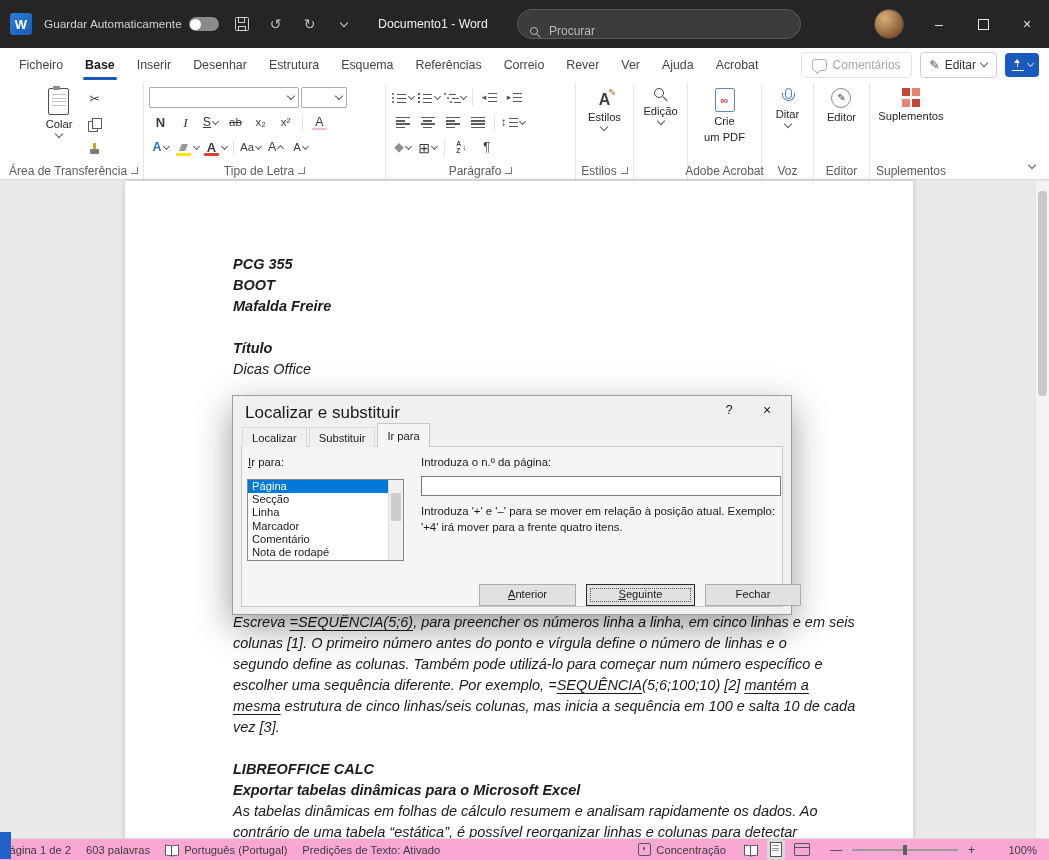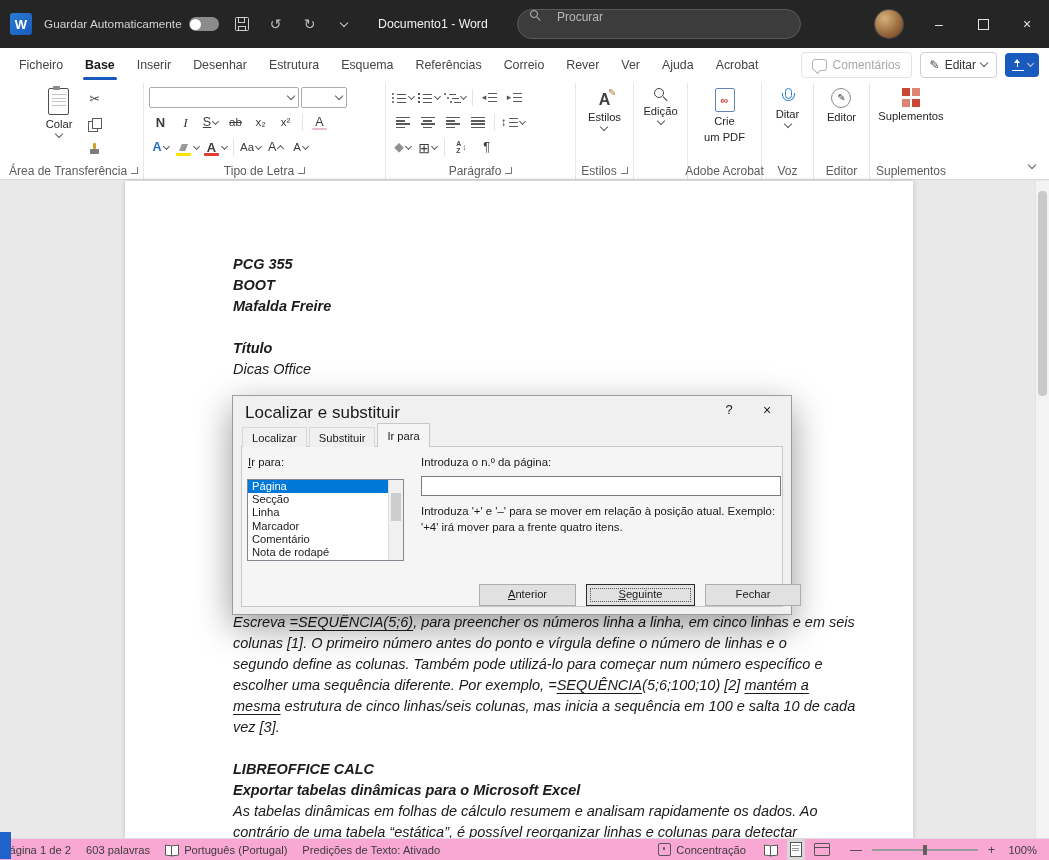--- a/index.html
+++ b/index.html
@@ -13,21 +13,21 @@
        color:#fff;font-weight:700;font-size:13px;display:flex;align-items:center;justify-content:center;}
   .autosave{display:flex;align-items:center;gap:7px;font-size:11.8px;color:#d2d2d2;}
   .toggle{width:30px;height:14px;border-radius:7px;background:#8b8b8b;position:relative;}
   .knob{position:absolute;left:1.5px;top:1.5px;width:11px;height:11px;border-radius:50%;background:#fff;}
   .tb-ic{width:22px;height:22px;display:flex;align-items:center;justify-content:center;color:#bdbdbd;font-size:14px;}
   .floppy{position:relative;display:inline-block;width:12px;height:12px;border:1.3px solid #cfcfcf;border-radius:1.5px;}
   .floppy::before{content:'';position:absolute;top:0;left:2.5px;width:5px;height:3.5px;border:1.3px solid #cfcfcf;border-top:none;}
   .floppy::after{content:'';position:absolute;bottom:0;left:2px;width:6px;height:3.5px;border:1.3px solid #cfcfcf;border-bottom:none;}
   .tb-title{position:absolute;left:378px;top:0;height:48px;display:flex;align-items:center;font-size:12.3px;color:#f0f0f0;}
   .tb-search{position:absolute;left:517px;top:9px;width:284px;height:30px;border-radius:15px;background:#3c3c3c;
-       border:1px solid #5a5a5a;display:flex;align-items:flex-start;gap:16px;padding:0 12px;color:#b9b9b9;font-size:12px;box-sizing:border-box;}
+       border:1px solid #5a5a5a;display:flex;align-items:flex-end;gap:8px;padding:0 12px;color:#b9b9b9;font-size:12px;box-sizing:border-box;}
   .tb-right{position:absolute;right:0;top:0;height:48px;display:flex;align-items:center;}
   .avatar{width:28px;height:28px;border-radius:50%;margin-right:14px;
        background:radial-gradient(circle at 35% 30%,#d8b07a,#8a5a32 70%,#5f3c20);box-shadow:0 0 0 1px #4a4a4a;}
   .winbtn{width:44px;height:48px;display:flex;align-items:center;justify-content:center;color:#e4e4e4;font-size:14px;}
   .maxbox{display:inline-block;width:9px;height:9px;border:1.1px solid #e4e4e4;}
 
   
   .chev{display:inline-block;width:5px;height:5px;border-right:1.3px solid #5c5c5c;border-bottom:1.3px solid #5c5c5c;
         transform:rotate(45deg);margin-top:-3px;}
   .chev.w{border-color:#cfcfcf;}
@@ -167,21 +167,21 @@
   .focusic::after{content:'';position:absolute;left:3.2px;top:3.2px;width:2.6px;height:2.6px;border-radius:50%;background:#555;}
   .vb{padding:3px;border-radius:3px;display:flex;align-items:center;justify-content:center;}
   .vb.active{background:#d8d8d8;}
   .pgic{width:10px;height:13px;border:1.2px solid #555;background:#fff;position:relative;}
   .pgic::after{content:'';position:absolute;left:1.5px;right:1.5px;top:2px;height:6px;background:repeating-linear-gradient(to bottom,#999 0 1px,transparent 1px 2.6px);}
   .webic{width:14px;height:11px;border:1.2px solid #555;border-radius:1px;position:relative;}
   .webic::after{content:'';position:absolute;top:2.6px;left:0;right:0;height:1.2px;background:#555;}
   .ztrack{width:106px;height:2px;background:#9a9a9a;position:relative;}
   .zthumb{position:absolute;left:50%;top:-4px;width:4px;height:10px;background:#5f5f5f;transform:translateX(-50%);}
   .zbtn{font-size:12px;color:#444;padding:0 2px;}
-  .zoomlabel{min-width:32px;text-align:right;}
+  .zoomlabel{min-width:32px;text-align:right;margin-left:20px;}
   .corner-frag{position:absolute;left:0;top:832px;width:11px;height:27px;background:#1f62c9;z-index:60;}
 </style>
 </head>
 <body>
 
 <div class="app">
 
   <div class="titlebar">
     <div class="tb-left">
       <span class="word-logo">W</span>

